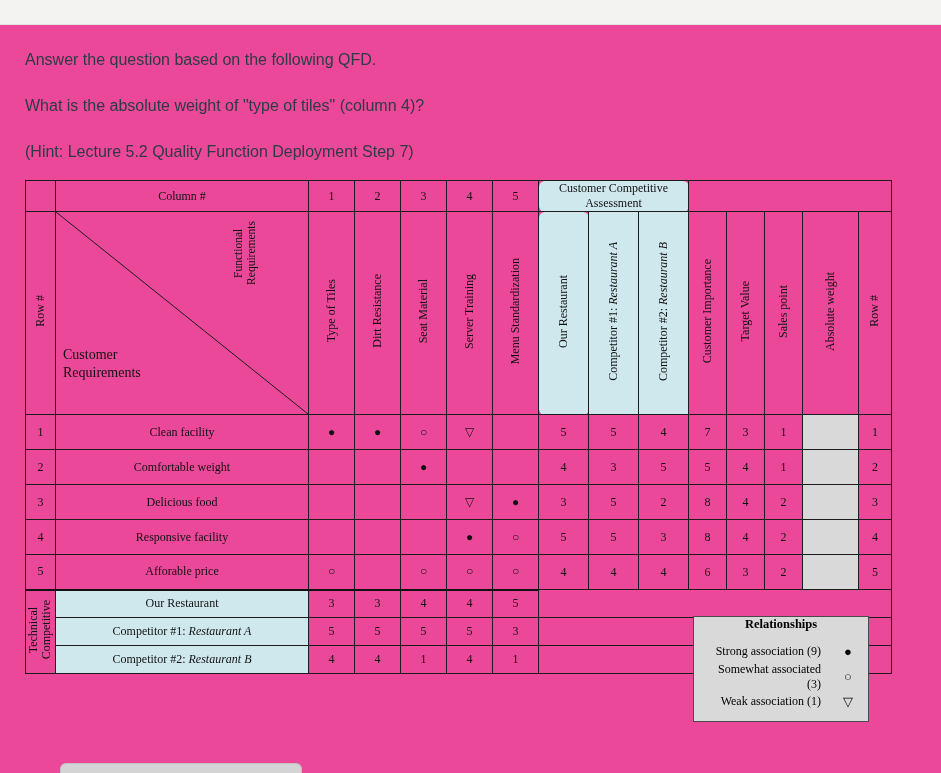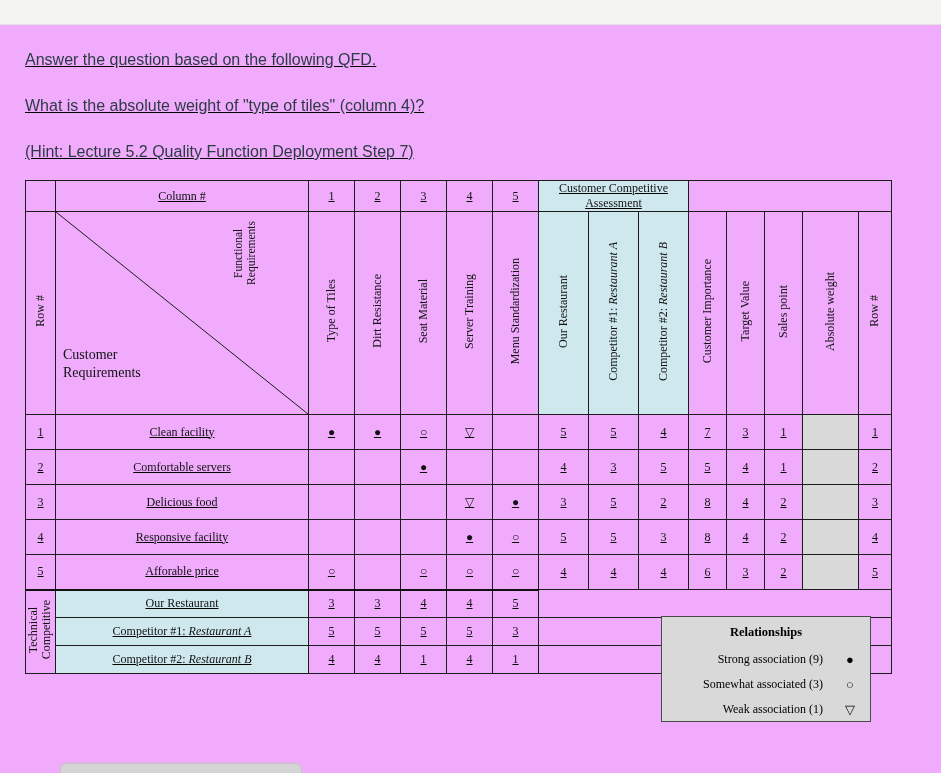--- a/index.html
+++ b/index.html
@@ -1,32 +1,32 @@
 <!DOCTYPE html>
 <html><head>
 <meta charset="utf-8">
 <style>
   * { margin:0; padding:0; box-sizing:border-box; }
   html,body { background:#ffffff; }
-  .page { width:941px; height:773px; background:#f0abfc; position:relative; overflow:hidden;
-          font-family:"Liberation Sans", sans-serif;text-decoration:underline; }
+  .page { width:941px; height:773px; background:#ec4899; position:relative; overflow:hidden;
+          font-family:"Liberation Sans", sans-serif; }
   .topbar { height:25px; background:#f3f4f1; border-bottom:1px solid #e1e2df; }
   .content { padding:24px 25px 0 25px; }
   .qtext p { font-size:16px; line-height:22px; color:#2d3b45; margin-bottom:24px; }
 
   .qfd-wrap { position:relative; margin-top:-7px; width:885px; height:548px; }
 
   table.qfd { border-collapse:collapse; table-layout:fixed; color:#111;
               font-family:"Liberation Serif", serif; }
   table.qfd td { border:1px solid #1c1c1c; padding:0; text-align:center; vertical-align:middle;
                  font-size:12px; }
   td.nb { border:none; background:transparent; }
   td.blue { background:#cfe8ee; }
   td.gray { background:#d9d9d9; }
-  td.bL3 { border-left:3px solid #111; }
+  td.bL3 { border-left:3px solid #111;border-radius:6px; }
   td.bR3 { border-right:3px solid #111; }
   tr.techtop td:not(.nb) { border-top:2px solid #111; }
 
   td.colhash { text-align:right; padding-right:8px; font-size:11px; }
   td.cnum { font-size:11px; }
   td.ccahead { font-size:11px; line-height:1.25; padding:1px 6px; }
 
   .v { writing-mode:vertical-rl; transform:rotate(180deg); display:inline-block;
        white-space:pre-line; line-height:1.12; }
   td.rot   { vertical-align:bottom; padding-bottom:13px; font-size:11.5px; }
@@ -40,22 +40,22 @@
   .cust { position:absolute; left:7px; bottom:32px; font-size:14px; text-align:left;
           white-space:pre-line; line-height:1.3; }
 
   td.rnum { font-size:11px; }
   td.req  { text-align:left; padding-left:8px; font-size:11.5px; }
   td.sym  { font-size:13px; }
   td.val  { font-size:12px; }
   td.techname { text-align:left; padding-left:8px; font-size:11.5px; }
   .it { font-style:italic; }
 
-  .legend { position:absolute; left:636px; top:436px; width:210px; height:106px;
-            background:#d9d9d9; border:1px solid #4a4a4a; padding-top:8px;
+  .legend { position:absolute; left:668px; top:436px; width:176px; height:106px;
+            background:#d9d9d9; border:1px solid #4a4a4a; padding-top:0;
             font-family:"Liberation Serif", serif; }
   .legend-title { text-align:center; font-weight:bold; font-size:12.5px; margin-bottom:7px; }
   .legend-row { display:flex; align-items:center; height:25px; padding:0 13px; font-size:12px; }
   .legend-label { flex:1; text-align:right; padding-right:20px; }
   .legend-sym { width:14px; text-align:center; font-size:13px; }
 
   .bottom-stub { position:absolute; left:60px; bottom:0; width:242px; height:10px;
                  background:#d4d4d4; border:1px solid #c3c3c3; border-bottom:none;
                  border-radius:6px 6px 0 0; }
 </style>
@@ -143,21 +143,21 @@
             <td class="val bR3">4</td>
             <td class="val">7</td>
             <td class="val">3</td>
             <td class="val">1</td>
             <td class="gray"></td>
             <td class="rnum">1</td>
           </tr>
 
           <tr style="height:35px">
             <td class="rnum">2</td>
-            <td class="req">Comfortable servers</td>
+            <td class="req">Comfortable weight</td>
             <td class="sym"></td>
             <td class="sym"></td>
             <td class="sym">●</td>
             <td class="sym"></td>
             <td class="sym"></td>
             <td class="val bL3">4</td>
             <td class="val">3</td>
             <td class="val bR3">5</td>
             <td class="val">5</td>
             <td class="val">4</td>

